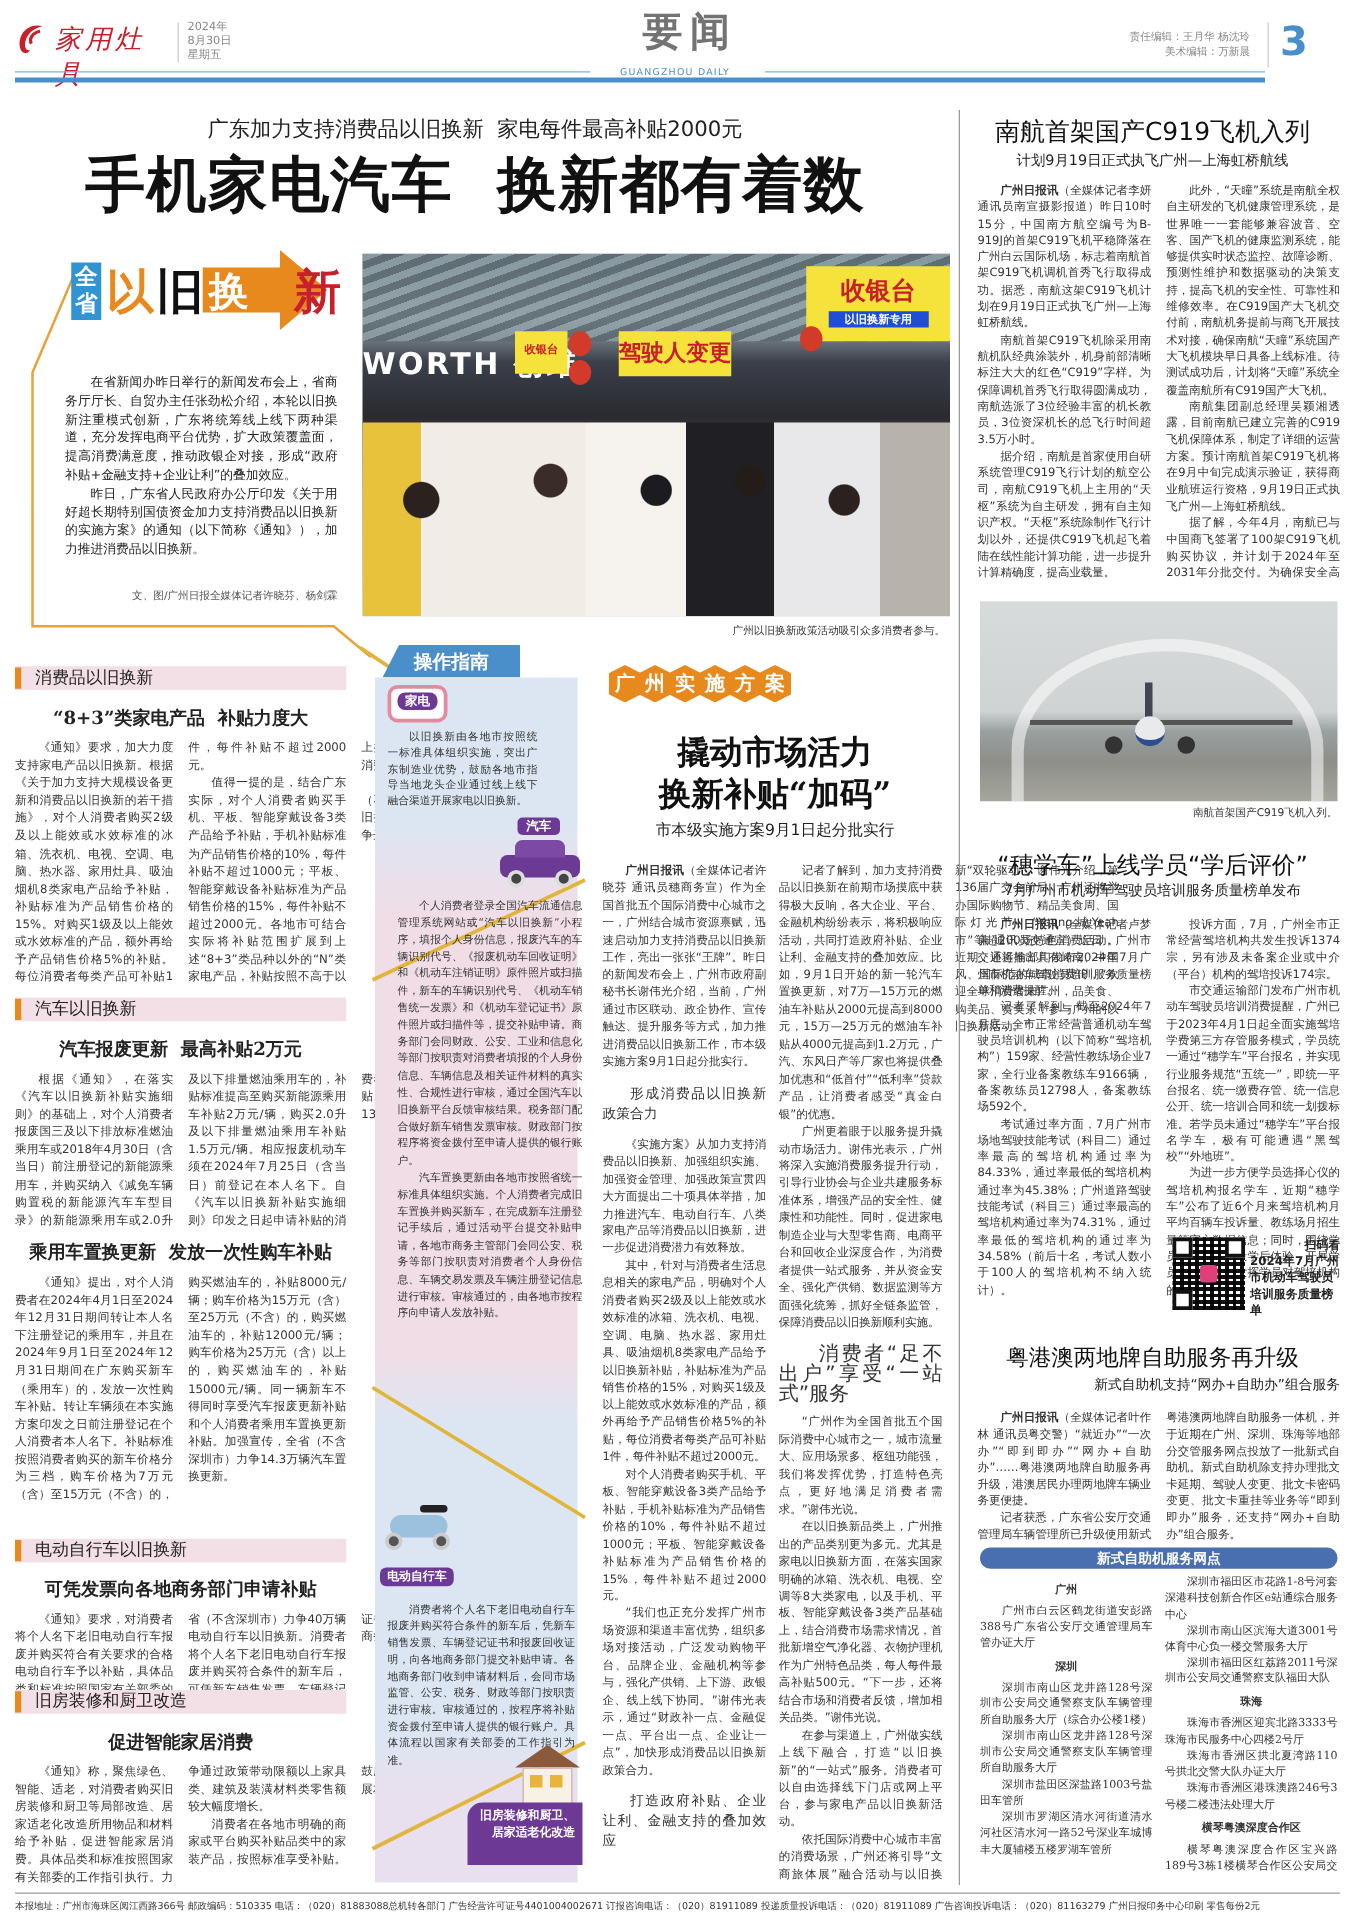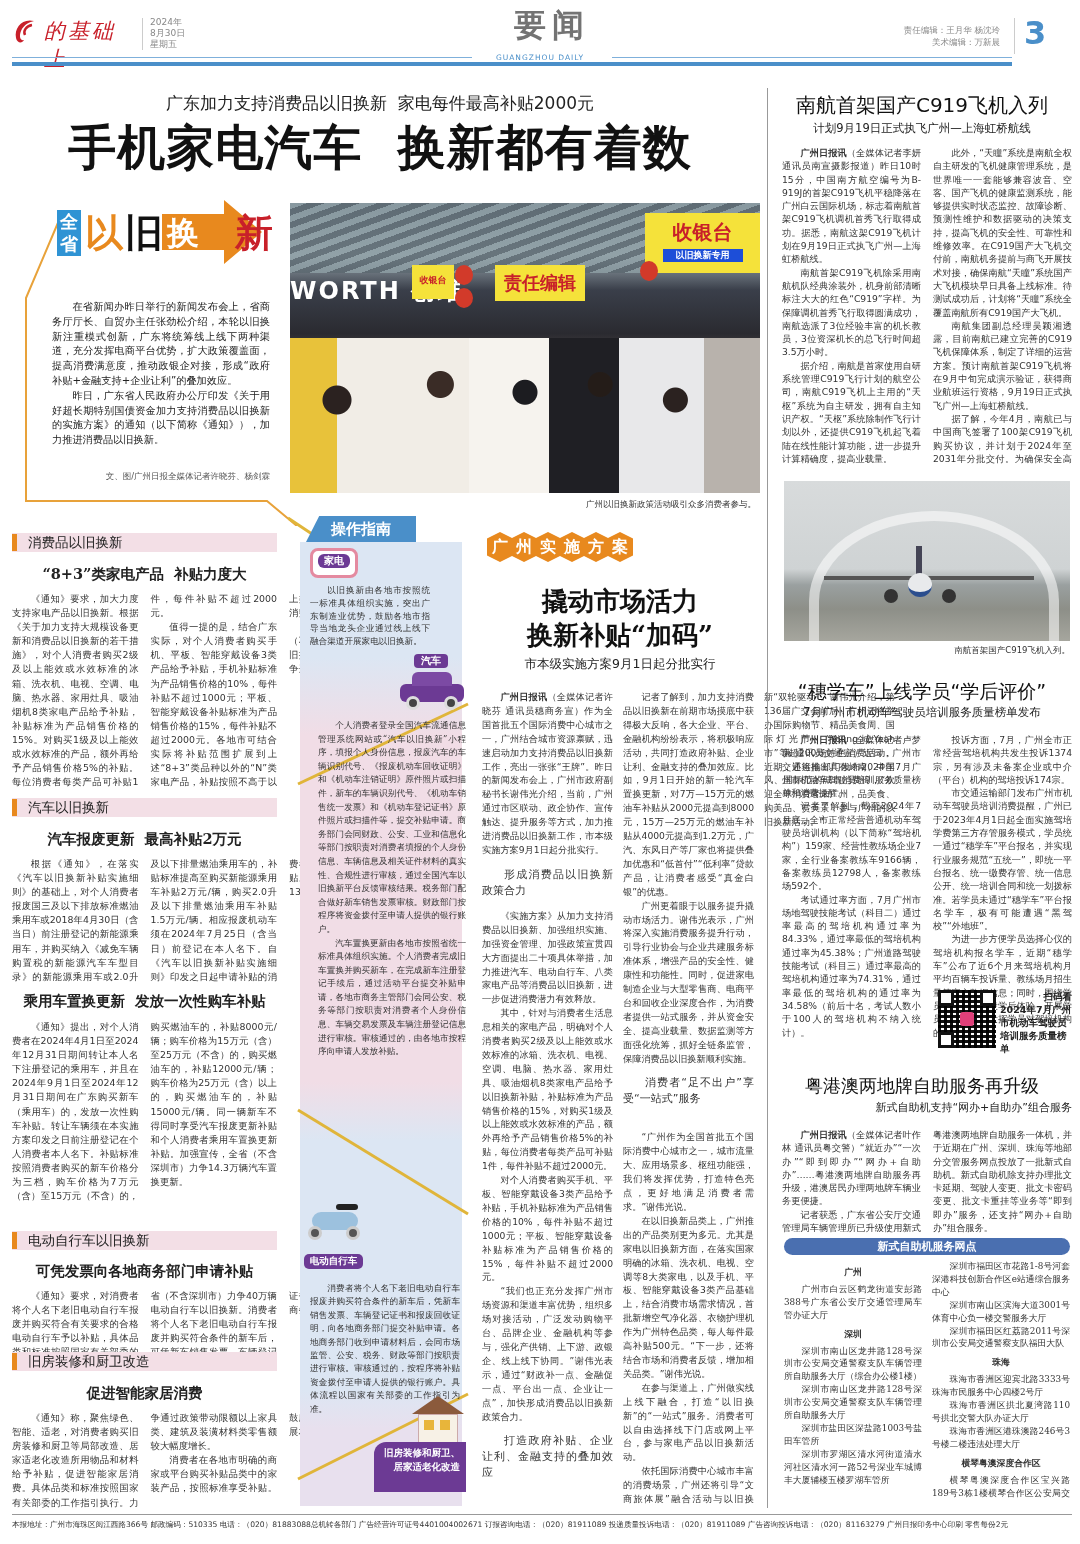--- a/index.html
+++ b/index.html
@@ -23,21 +23,21 @@
 </style>
 </head>
 <body>
 
 <div class="abs" style="left:0;top:0;width:1080px;height:70px">
   <div class="abs" style="left:12px;top:14px;width:120px;height:34px">
     <svg class="abs" width="28" height="30" style="left:0;top:2px" viewBox="0 0 28 30">
       <path d="M22 5 C10 2 2 12 4 22 C5 27 10 28 12 24 C8 25 7 20 9 15 C12 8 18 6 22 5 Z" fill="#c8202a"></path>
       <path d="M20 9 C14 10 11 15 13 19" stroke="#c8202a" stroke-width="2.5" fill="none"></path>
     </svg>
-    <span class="abs serif" style="left:32px;top:3px;font-size:21px;font-style:italic;color:#c8202a;letter-spacing:3px">的基础上</span>
+    <span class="abs serif" style="left:32px;top:3px;font-size:21px;font-style:italic;color:#c8202a;letter-spacing:3px">家用灶具</span>
   </div>
   <div class="vline" style="left:142px;top:18px;height:32px;background:#ccc"></div>
   <div class="abs sans" style="left:150px;top:17px;font-size:9px;line-height:11px;color:#888">
     <div>2024年</div>
     <div>8月30日</div>
     <div>星期五</div>
   </div>
   <div class="abs serif" style="left:490px;top:4px;width:100px;text-align:right;font-size:32px;font-weight:bold;color:#737373;letter-spacing:6px">要闻</div>
   <div class="abs sans" style="left:470px;top:53px;width:140px;text-align:center;font-size:7.5px;color:#4a8fc9;letter-spacing:1px">GUANGZHOU DAILY</div>
   <div class="abs" style="left:12px;top:57px;width:460px;height:1px;background:#7fb0db"></div>
@@ -74,21 +74,21 @@
   <div class="abs body-text" style="left:40px;top:104px;width:218px;font-size:10.2px;line-height:14.8px;color:#222">
     <p>在省新闻办昨日举行的新闻发布会上，省商务厅厅长、自贸办主任张劲松介绍，本轮以旧换新注重模式创新，广东将统筹线上线下两种渠道，充分发挥电商平台优势，扩大政策覆盖面，提高消费满意度，推动政银企对接，形成“政府补贴+金融支持+企业让利”的叠加效应。</p>
     <p>昨日，广东省人民政府办公厅印发《关于用好超长期特别国债资金加力支持消费品以旧换新的实施方案》的通知（以下简称《通知》），加力推进消费品以旧换新。</p>
   </div>
   <div class="abs sans" style="left:40px;top:275px;width:218px;text-align:right;font-size:8.5px;color:#555">文、图/广州日报全媒体记者许晓芬、杨剑霖</div>
 </div>
 
 <div class="abs" style="left:290px;top:203px;width:470px;height:290px;overflow:hidden;background:linear-gradient(180deg,#6c7a86 0%,#9aa7ae 18%,#3a3f4a 30%,#2a2a30 45%,#6a5e58 60%,#c8bcb0 100%)">
   <div class="abs" style="left:0;top:0;width:470px;height:70px;background:repeating-linear-gradient(160deg,#8fa0a6 0 6px,#5b6870 6px 12px);opacity:.8"></div>
   <div class="abs sans" style="left:0;top:72px;font-size:24px;font-weight:bold;color:#fff;letter-spacing:2px">WORTH 创维</div>
-  <div class="abs sans" style="left:205px;top:62px;width:90px;height:36px;background:#f5e23a;color:#c8202a;font-weight:bold;font-size:18px;line-height:36px;text-align:center">责任编辑</div>
+  <div class="abs sans" style="left:205px;top:62px;width:90px;height:36px;background:#f5e23a;color:#c8202a;font-weight:bold;font-size:18px;line-height:36px;text-align:center">驾驶人变更</div>
   <div class="abs" style="left:355px;top:10px;width:115px;height:60px;background:#f5e23a">
     <div class="sans" style="font-size:20px;font-weight:bold;color:#c8202a;text-align:center;margin-top:6px">收银台</div>
     <div class="sans" style="font-size:9px;font-weight:bold;color:#fff;background:#1d4ed8;width:80px;margin:3px auto 0;text-align:center">以旧换新专用</div>
   </div>
   <div class="abs sans" style="left:122px;top:62px;width:42px;height:34px;background:#f5e23a;color:#c8202a;font-size:9px;font-weight:bold;text-align:center;line-height:30px">收银台</div>
   <div class="abs" style="left:165px;top:62px;width:18px;height:20px;border-radius:50%;background:#d23a2a"></div>
   <div class="abs" style="left:165px;top:85px;width:18px;height:20px;border-radius:50%;background:#d23a2a"></div>
   <div class="abs" style="left:350px;top:58px;width:18px;height:20px;border-radius:50%;background:#d23a2a"></div>
   <div class="abs" style="left:0;top:135px;width:470px;height:155px;background:radial-gradient(circle at 10% 40%,#2b2220 0 14px,transparent 15px),radial-gradient(circle at 32% 30%,#3a2c26 0 13px,transparent 14px),radial-gradient(circle at 50% 35%,#1c1c20 0 12px,transparent 13px),radial-gradient(circle at 66% 30%,#241c18 0 12px,transparent 13px),radial-gradient(circle at 82% 40%,#2b2220 0 12px,transparent 13px),linear-gradient(90deg,#e8c23a 0 10%,#f1ede6 10% 38%,#f6f3ee 38% 55%,#1f1f24 55% 70%,#e8e8ea 70% 88%,#b8b2ac 88%)"></div>
 </div>
@@ -183,22 +183,22 @@
 <div class="abs sans" style="left:480px;top:656px;width:280px;text-align:center;font-size:12.5px;color:#222">市本级实施方案9月1日起分批实行</div>
 <div class="abs body-text cols2" style="left:482px;top:690px;width:272px;height:818px;column-gap:10px;font-size:9.2px;line-height:13.9px">
   <p><span class="lead">广州日报讯</span><span>（全媒体记者许晓芬 通讯员穗商务宣）作为全国首批五个国际消费中心城市之一，广州结合城市资源禀赋，迅速启动加力支持消费品以旧换新工作，亮出一张张“王牌”。昨日的新闻发布会上，广州市政府副秘书长谢伟光介绍，当前，广州通过市区联动、政企协作、宣传触达、提升服务等方式，加力推进消费品以旧换新工作，市本级实施方案9月1日起分批实行。</span></p>
   <p class="sans" style="font-size:11px;line-height:16px;margin:10px 0 10px;font-weight:normal">形成消费品以旧换新政策合力</p>
   <p>《实施方案》从加力支持消费品以旧换新、加强组织实施、加强资金管理、加强政策宣贯四大方面提出二十项具体举措，加力推进汽车、电动自行车、八类家电产品等消费品以旧换新，进一步促进消费潜力有效释放。</p>
   <p>其中，针对与消费者生活息息相关的家电产品，明确对个人消费者购买2级及以上能效或水效标准的冰箱、洗衣机、电视、空调、电脑、热水器、家用灶具、吸油烟机8类家电产品给予以旧换新补贴，补贴标准为产品销售价格的15%，对购买1级及以上能效或水效标准的产品，额外再给予产品销售价格5%的补贴，每位消费者每类产品可补贴1件，每件补贴不超过2000元。</p>
   <p>对个人消费者购买手机、平板、智能穿戴设备3类产品给予补贴，手机补贴标准为产品销售价格的10%，每件补贴不超过1000元；平板、智能穿戴设备补贴标准为产品销售价格的15%，每件补贴不超过2000元。</p>
   <p>“我们也正充分发挥广州市场资源和渠道丰富优势，组织多场对接活动，广泛发动购物平台、品牌企业、金融机构等参与，强化产供销、上下游、政银企、线上线下协同。”谢伟光表示，通过“财政补一点、金融促一点、平台出一点、企业让一点”，加快形成消费品以旧换新政策合力。</p>
   <p class="sans" style="font-size:11px;line-height:16px;margin:10px 0 10px">打造政府补贴、企业让利、金融支持的叠加效应</p>
   <p>记者了解到，加力支持消费品以旧换新在前期市场摸底中获得极大反响，各大企业、平台、金融机构纷纷表示，将积极响应活动，共同打造政府补贴、企业让利、金融支持的叠加效应。比如，9月1日开始的新一轮汽车置换更新，对7万—15万元的燃油车补贴从2000元提高到8000元，15万—25万元的燃油车补贴从4000元提高到1.2万元，广汽、东风日产等厂家也将提供叠加优惠和“低首付”“低利率”贷款产品，让消费者感受“真金白银”的优惠。</p>
-  <p>广州更着眼于以服务提升撬动市场活力。谢伟光表示，广州将深入实施消费服务提升行动，引导行业协会与企业共建服务标准体系，增强产品的安全性、健康性和功能性。同时，促进家电制造企业与大型零售商、电商平台和回收企业深度合作，为消费者提供一站式服务，并从资金安全、提高业载量、数据监测等方面强化统筹，抓好全链条监管，保障消费品以旧换新顺利实施。</p>
-  <p class="sans" style="font-size:11px;line-height:16px;margin:10px 0 23px">消费者“足不出户”享受“一站式”服务</p>
+  <p>广州更着眼于以服务提升撬动市场活力。谢伟光表示，广州将深入实施消费服务提升行动，引导行业协会与企业共建服务标准体系，增强产品的安全性、健康性和功能性。同时，促进家电制造企业与大型零售商、电商平台和回收企业深度合作，为消费者提供一站式服务，并从资金安全、强化产供销、数据监测等方面强化统筹，抓好全链条监管，保障消费品以旧换新顺利实施。</p>
+  <p class="sans" style="font-size:16px;line-height:16px;margin:10px 0 8px">消费者“足不出户”享受“一站式”服务</p>
   <p>“广州作为全国首批五个国际消费中心城市之一，城市流量大、应用场景多、枢纽功能强，我们将发挥优势，打造特色亮点，更好地满足消费者需求。”谢伟光说。</p>
   <p>在以旧换新品类上，广州推出的产品类别更为多元。尤其是家电以旧换新方面，在落实国家明确的冰箱、洗衣机、电视、空调等8大类家电，以及手机、平板、智能穿戴设备3类产品基础上，结合消费市场需求情况，首批新增空气净化器、衣物护理机作为广州特色品类，每人每件最高补贴500元。“下一步，还将结合市场和消费者反馈，增加相关品类。”谢伟光说。</p>
   <p>在参与渠道上，广州做实线上线下融合，打造“以旧换新”的“一站式”服务。消费者可以自由选择线下门店或网上平台，参与家电产品以旧换新活动。</p>
   <p>依托国际消费中心城市丰富的消费场景，广州还将引导“文商旅体展”融合活动与以旧换新“双轮驱动”。谢伟光介绍，第136届广交会前后，广州还将举办国际购物节、精品美食周、国际灯光节、“Young城Yeah市”等超200场特色消费活动。近期，还将推出具有岭南、中国风、国际范的城市消费IP，“欢迎全球消费者来广州，品美食、购美品、赏美景，参与广州的以旧换新活动。”</p>
 </div>
 
 <div class="vline" style="left:767px;top:88px;height:1420px;background:#999"></div>
 
 <div class="abs sans" style="left:772px;top:92px;width:300px;text-align:center;font-size:20px;color:#111">南航首架国产C919飞机入列</div>
 <div class="abs sans" style="left:772px;top:121px;width:300px;text-align:center;font-size:11.5px;color:#222">计划9月19日正式执飞广州—上海虹桥航线</div>

